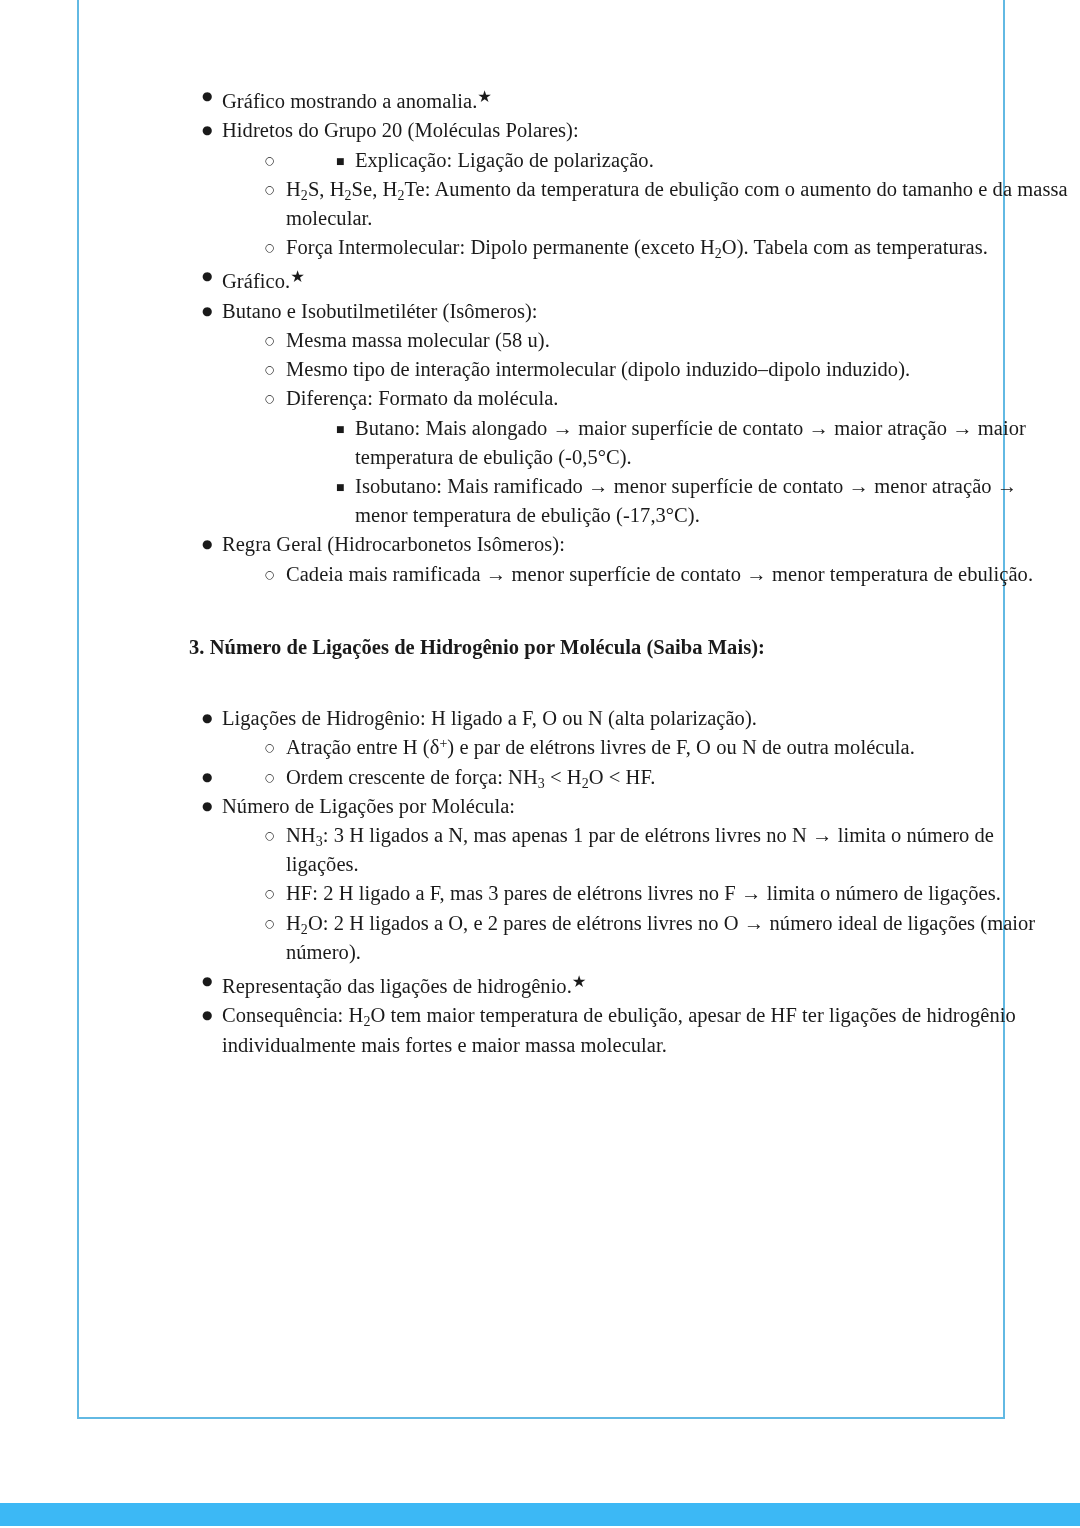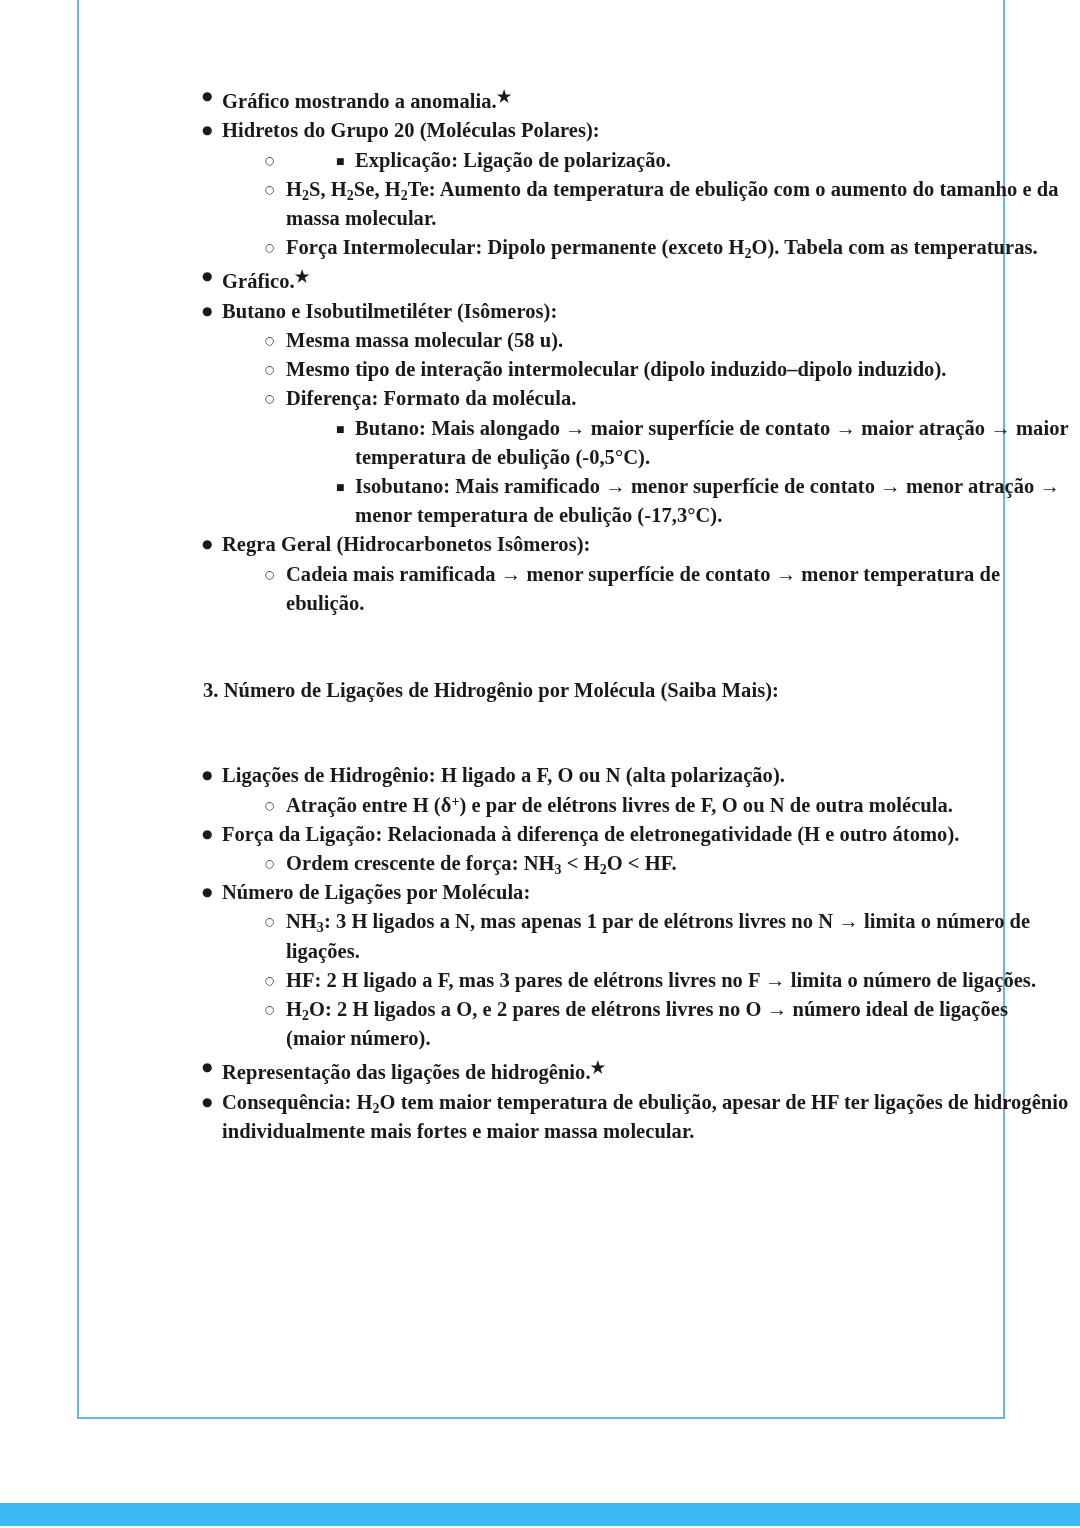--- a/index.html
+++ b/index.html
@@ -80,29 +80,29 @@
     position: absolute;
     left: 13px;
     top: 0;
     line-height: 29.2px;
     font-family: "DejaVu Sans", sans-serif;
   }
   ul.lv1 > li > .bullet { font-size: 12px; }
   ul.lv2 > li > .bullet { font-size: 11px; left: 12px; }
   ul.lv3 > li > .bullet { font-size: 9px;  left: 14px; top: 1px; }
 
-  .txt { display: block; font-weight: bold; }
+  .txt { display: block; }
 
   sub { font-size: 0.68em; line-height: 0; vertical-align: -0.27em; }
   sup { font-size: 0.68em; line-height: 0; vertical-align: 0.42em; }
   .star { font-size: 0.8em; vertical-align: 0.38em; }
 
   
   h2.section-heading {
-    margin: 14px;
+    margin: 0;
     font-size: 20.5px;
     line-height: 29.2px;
     font-weight: bold;
     letter-spacing: 0.05px;
   }
 
   .gap-before-heading { height: 44px; }
   .gap-after-heading  { height: 42px; }
 </style>
 </head>
@@ -201,21 +201,20 @@
               <span class="txt">Ligações de Hidrogênio: H ligado a F, O ou N (alta polarização).</span>
               <ul class="lv2">
                 <li>
                   <span class="bullet">○</span>
                   <span class="txt">Atração entre H (δ<sup>+</sup>) e par de elétrons livres de F, O ou N de outra molécula.</span>
                 </li>
               </ul>
             </li>
             <li>
               <span class="bullet">●</span>
-              <span class="txt">Força da Ligação: Relacionada à diferença de eletronegatividade (H e outro átomo).</span>
               <ul class="lv2">
                 <li>
                   <span class="bullet">○</span>
                   <span class="txt">Ordem crescente de força: NH<sub>3</sub> &lt; H<sub>2</sub>O &lt; HF.</span>
                 </li>
               </ul>
             </li>
             <li>
               <span class="bullet">●</span>
               <span class="txt">Número de Ligações por Molécula:</span>

